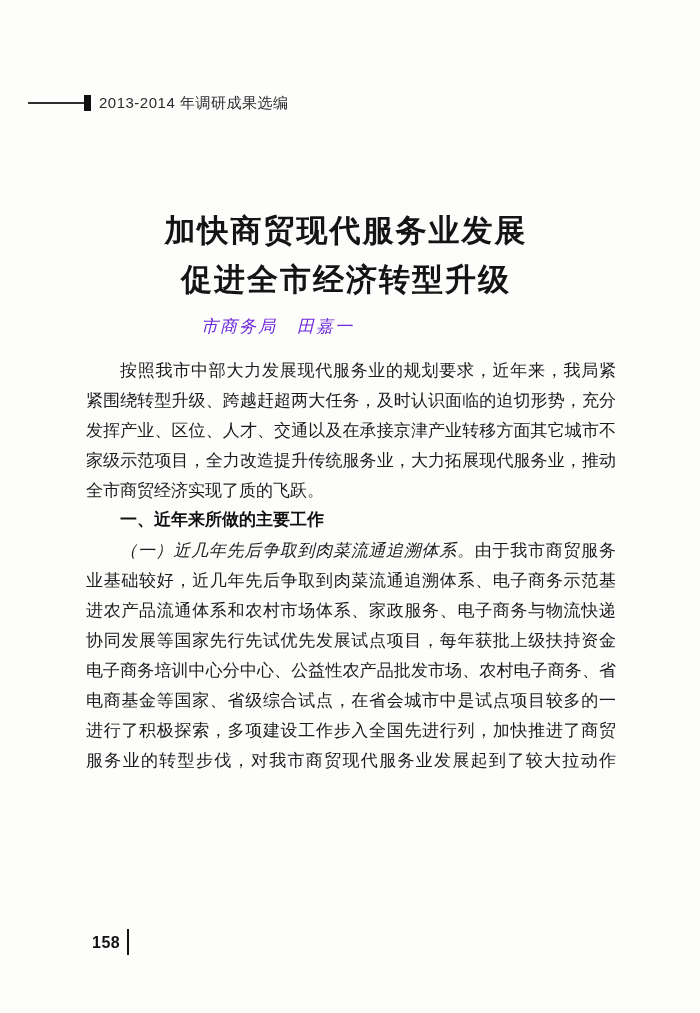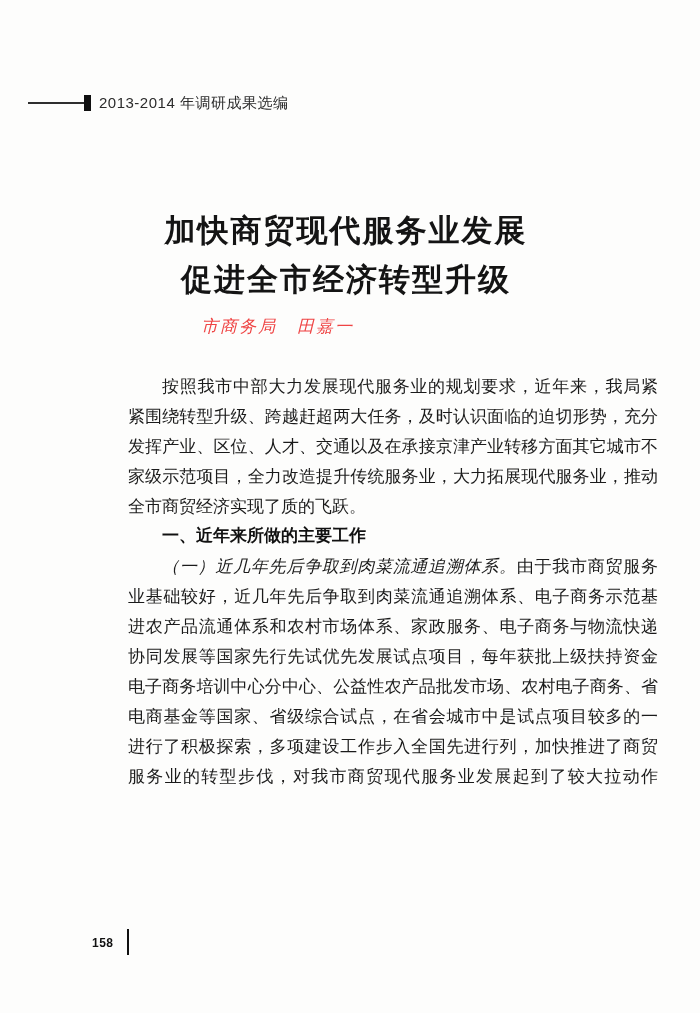--- a/index.html
+++ b/index.html
@@ -44,29 +44,28 @@
     font-size: 31px; line-height: 49px; letter-spacing: 2px;
     color: #141414;
   }
 
   
   .byline {
     position: absolute; left: 0; top: 315px; width: 555px;
     text-align: center;
     font-size: 17px; line-height: 24px; letter-spacing: 2px;
     font-style: italic;
-    color: #ef4444;
+    color: #6d28d9;
   }
   .byline-org { margin-right: 20px; }
 
   
   .body-text {
-    position: absolute; left: 86px; top: 372px;
+    position: absolute; left: 86px; top: 356px;
     width: 530px;
-    margin-left: 42px;
   }
   .line {
     height: 30px; line-height: 30px;
     font-size: 17px; letter-spacing: 0;
     text-align: justify; text-align-last: justify;
     color: #1b1b1b;
     overflow: hidden;
   }
   .line.no-just { text-align: right; text-align-last: left; }
   .line.indent { text-indent: 34px; }
@@ -74,21 +73,21 @@
     font-family: Liberation Mono, monospace;
     font-weight: 700;
     color: #111111;
   }
   .kai { font-style: italic; }
 
   
   .page-number {
     position: absolute; left: 92px; top: 932px;
     font-family: "Liberation Sans", "DejaVu Sans", sans-serif;
-    font-size: 12px; font-weight: 600; line-height: 22px; letter-spacing: 0.5px;
+    font-size: 16px; font-weight: 600; line-height: 22px; letter-spacing: 0.5px;
     color: #111111;
   }
   .page-number-divider {
     position: absolute; left: 127px; top: 929px;
     width: 2px; height: 26px; background: #111111;
   }
 </style>
 </head>
 <body>
 

